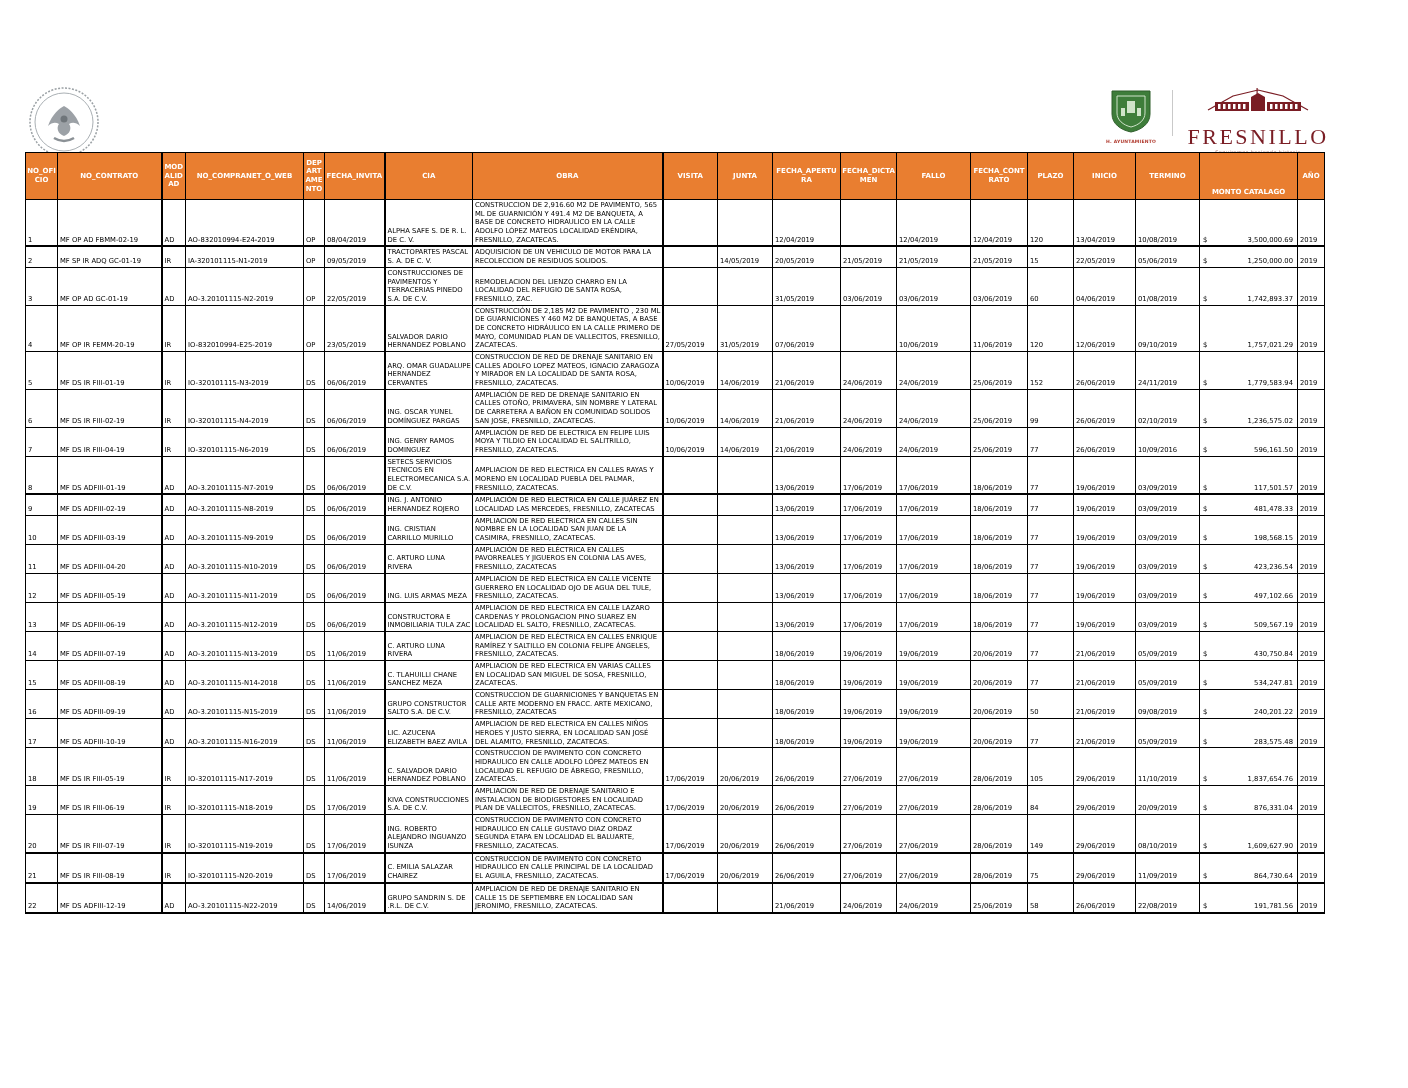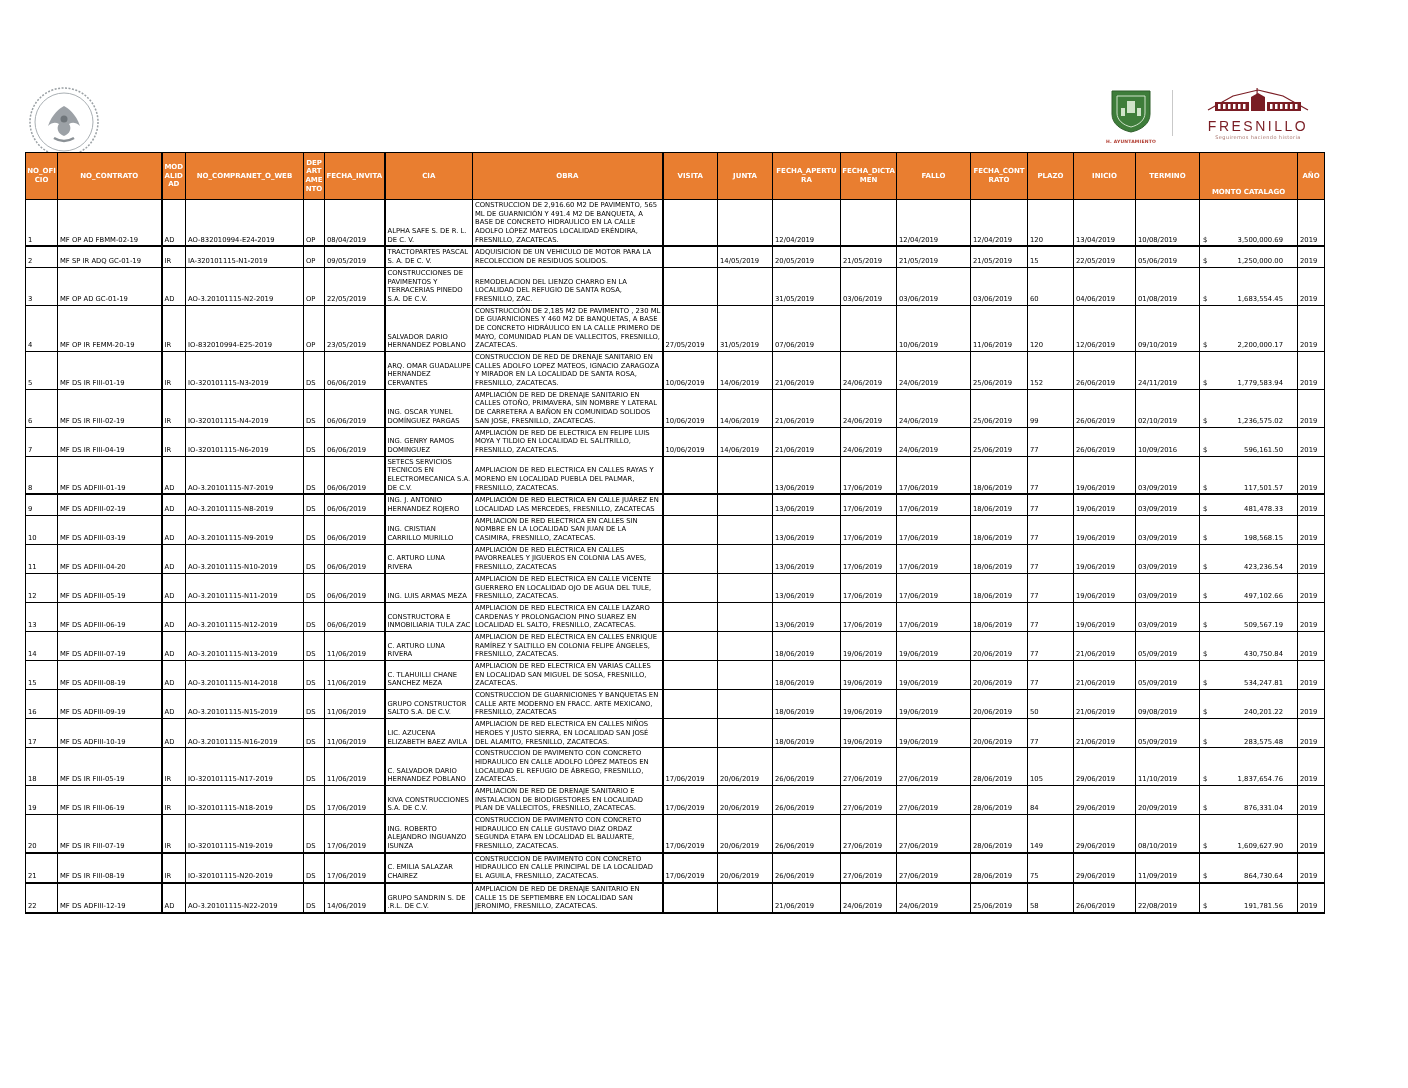--- a/index.html
+++ b/index.html
@@ -9,40 +9,40 @@
   }
   
   .seal-block{position:absolute;left:28px;top:86px;width:110px;}
   .seal-caption{margin-top:4px;font-size:6px;font-weight:bold;color:#4a4f52;line-height:1.5;letter-spacing:.2px;}
   
   .brand-right{position:absolute;left:1100px;top:88px;display:flex;align-items:flex-start;}
   .crest{width:62px;text-align:center;}
   .crest-caption{font-size:4.5px;font-weight:bold;color:#b03a2e;margin-top:1px;letter-spacing:.2px;}
   .brand-divider{width:1px;height:46px;background:#c9c9c9;margin:2px 10px 0 10px;}
   .fresnillo{width:150px;text-align:center;color:#7a1d24;}
-  .fresnillo .wordmark{font-family:Liberation Sans, sans-serif;font-size:14px;letter-spacing:2.5px;line-height:1;margin-top:1px;}
+  .fresnillo .wordmark{font-family:Liberation Serif, serif;font-size:22px;letter-spacing:2.5px;line-height:1;margin-top:8px;}
   .fresnillo .tagline{font-size:5px;color:#a8766e;letter-spacing:.4px;margin-top:1px;}
   
   .tbl-wrap{position:absolute;left:25px;top:152px;width:1300px;}
   table{border-collapse:collapse;table-layout:fixed;width:1300px;}
   th,td{border:1px solid #000;overflow:hidden;}
   th{
     background:#e97e30;color:#ffffff;font-size:7px;font-weight:bold;
     text-align:center;vertical-align:middle;padding:2px 1px;word-break:break-all;line-height:1.25;height:42px;
   }
   th.th-bottom{vertical-align:bottom;}
   td{
     font-size:6.8px;line-height:1.28;vertical-align:bottom;text-align:left;
     padding:1px 1px 1px 2px;word-wrap:break-word;color:#000;
   }
   tr.thick td{border-bottom-width:2px;}
   td.bl2,th.bl2{border-left-width:2px;}
   .monto-wrap{display:flex;justify-content:space-between;align-items:flex-end;}
   .monto-wrap .cur{padding-left:1px;}
-  .monto-wrap .amt{text-align:right;padding-right:13px;}
+  .monto-wrap .amt{text-align:right;padding-right:3px;}
 </style>
 </head>
 <body>
 
 <div class="seal-block">
   <span>
     <svg width="72" height="74" viewBox="0 0 72 74">
       <circle cx="36" cy="36" r="34" fill="none" stroke="#9aa0a4" stroke-width="1.5" stroke-dasharray="2,1.5"></circle>
       <circle cx="36" cy="36" r="29" fill="none" stroke="#aab0b4" stroke-width="1"></circle>
       <path d="M20,40 C24,28 32,22 36,20 C40,22 48,28 52,40 C48,36 44,36 41,38 C44,42 42,48 36,50 C30,48 28,42 31,38 C28,36 24,36 20,40 Z" fill="#8b9196" opacity="0.85"></path>
@@ -213,21 +213,21 @@
           <td>31/05/2019</td>
           <td>03/06/2019</td>
           <td>03/06/2019</td>
           <td>03/06/2019</td>
           <td>60</td>
           <td>04/06/2019</td>
           <td>01/08/2019</td>
           <td>
             <div class="monto-wrap">
               <span class="cur">$</span>
-              <span class="amt">1,683,554.45</span>
+              <span class="amt">1,742,893.37</span>
             </div>
           </td>
           <td>2019</td>
         </tr>
         <tr>
           <td>4</td>
           <td>MF OP IR FEMM-20-19</td>
           <td class="bl2">IR</td>
           <td>IO-832010994-E25-2019</td>
           <td>OP</td>
@@ -239,21 +239,21 @@
           <td>07/06/2019</td>
           <td></td>
           <td>10/06/2019</td>
           <td>11/06/2019</td>
           <td>120</td>
           <td>12/06/2019</td>
           <td>09/10/2019</td>
           <td>
             <div class="monto-wrap">
               <span class="cur">$</span>
-              <span class="amt">2,200,000.17</span>
+              <span class="amt">1,757,021.29</span>
             </div>
           </td>
           <td>2019</td>
         </tr>
         <tr>
           <td>5</td>
           <td>MF DS IR FIII-01-19</td>
           <td class="bl2">IR</td>
           <td>IO-320101115-N3-2019</td>
           <td>DS</td>

